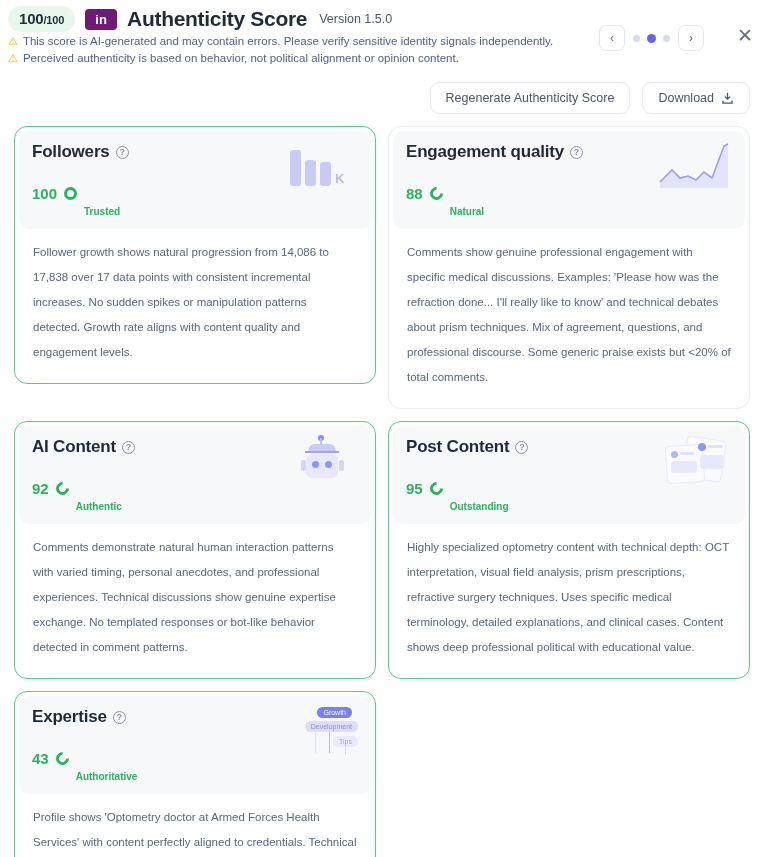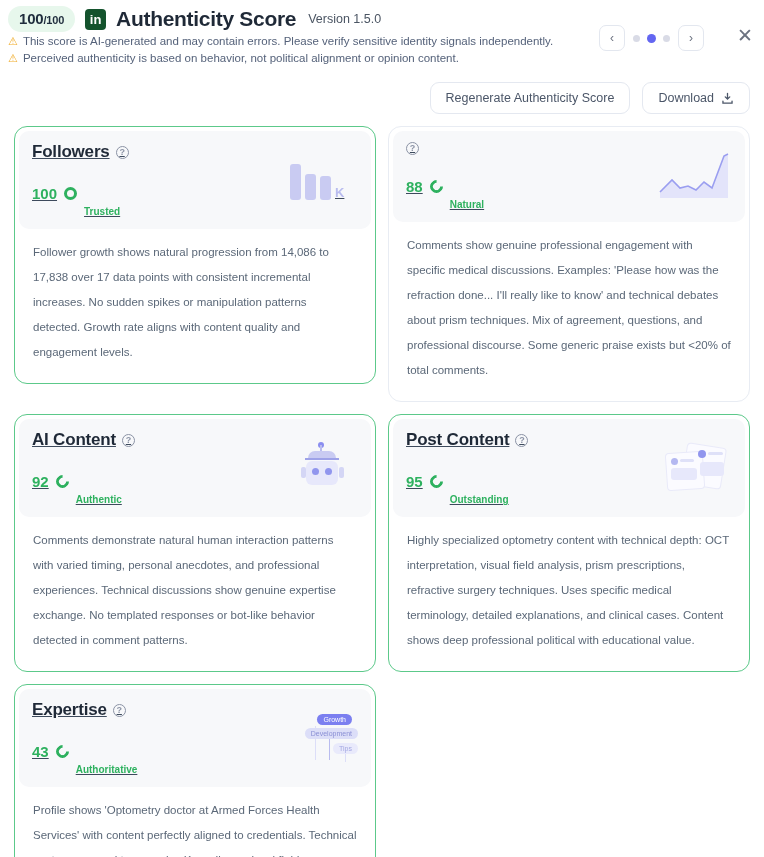--- a/index.html
+++ b/index.html
@@ -16,21 +16,21 @@
   .header { position: relative; padding: 6px 0 0 0; }
   .title-row { display: flex; align-items: center; gap: 10px; padding: 0 8px; }
   .score-pill {
     background: #e7f7ec; color: #1f2d3d;
     border-radius: 16px; padding: 4px 11px 5px;
     font-size: 15px; font-weight: 700; letter-spacing: -0.2px;
     display: flex; align-items: baseline; gap: 0px;
   }
   .score-pill .den { font-size: 11px; font-weight: 700; }
   .li-icon {
-    width: 21px; height: 21px; border-radius: 4px; background: #14532d;
+    width: 32px; height: 21px; border-radius: 4px; background: #701a75;
     color: #fff; font-size: 13px; font-weight: 700; line-height: 21px;
     text-align: center; font-family: "Liberation Sans", sans-serif;
     display: inline-block;
   }
   .app-title { font-size: 21px; font-weight: 700; color: #1f2937; letter-spacing: -0.3px; }
   .version { font-size: 12.5px; color: #4b5563; margin-left: 2px; }
 
   .subtitle { font-size: 11.5px; color: #55627a; padding: 4px 8px 0; line-height: 15px; }
   .warn-row { display: flex; align-items: flex-start; gap: 5px; padding: 2px 8px 0; }
   .warn-icon { color: #f0ad2e; font-size: 11px; line-height: 15px; }
@@ -62,22 +62,22 @@
 
   
   .grid { padding: 12px 14px 0; display: flex; flex-wrap: wrap; gap: 12px 12px; align-items: flex-start; }
   .card {
     width: 362px; background: #fff; border: 1px solid #e8ecf3; border-radius: 13px;
     overflow: hidden; padding: 4px;
   }
   .card.good { border-color: #5cc98a; }
   .card-head {
     background: #f7f8fa; border-radius: 10px; padding: 11px 13px 12px;
-    display: flex; justify-content: space-between; align-items: center;
-    position: relative; min-height: 68px; text-decoration: underline;
+    display: flex; justify-content: space-between; align-items: flex-start;
+    position: relative; min-height: 68px;
   }
   .card-head-l { display: flex; flex-direction: column; gap: 7px; }
   .card-title { font-size: 17px; font-weight: 700; color: #1f2937; display: flex; align-items: center; gap: 6px; letter-spacing: -0.2px; }
   .help { width: 13px; height: 13px; border: 1.3px solid #8b93a5; border-radius: 50%;
           font-size: 9px; line-height: 11px; text-align: center; color: #8b93a5; font-weight: 700; }
   .score-line { display: flex; align-items: center; gap: 7px; }
   .score-num { font-size: 15px; font-weight: 700; color: #2eb15f; }
   .ring { width: 13px; height: 13px; border-radius: 50%; border: 3px solid #2eb15f; box-sizing: border-box; }
   .ring.gap { border-top-color: transparent; transform: rotate(45deg); }
   .score-label { font-size: 10px; color: #2eb15f; font-weight: 600; margin-top: 37px; }
@@ -227,20 +227,21 @@
           <span class="ghost"></span>
         </div>
       </div>
       <div class="card-body">Follower growth shows natural progression from 14,086 to 17,838 over 17 data points with consistent incremental increases. No sudden spikes or manipulation patterns detected. Growth rate aligns with content quality and engagement levels.</div>
     </div>
 
     <div class="card">
       <div class="card-head">
         <div class="card-head-l">
           <div class="card-title">
+            <span>Engagement quality</span>
             <span class="help">?</span>
           </div>
           <div class="score-line">
             <span class="score-num">88</span>
             <span class="ring gap"></span>
             <span class="score-label">Natural</span>
           </div>
         </div>
         <svg class="lchart" viewBox="0 0 74 48">
           <path d="M2 40 L14 28 L22 36 L30 34 L38 38 L46 30 L54 36 L66 4 L70 2 L70 46 L2 46 Z" fill="#e3e4fa"></path>

